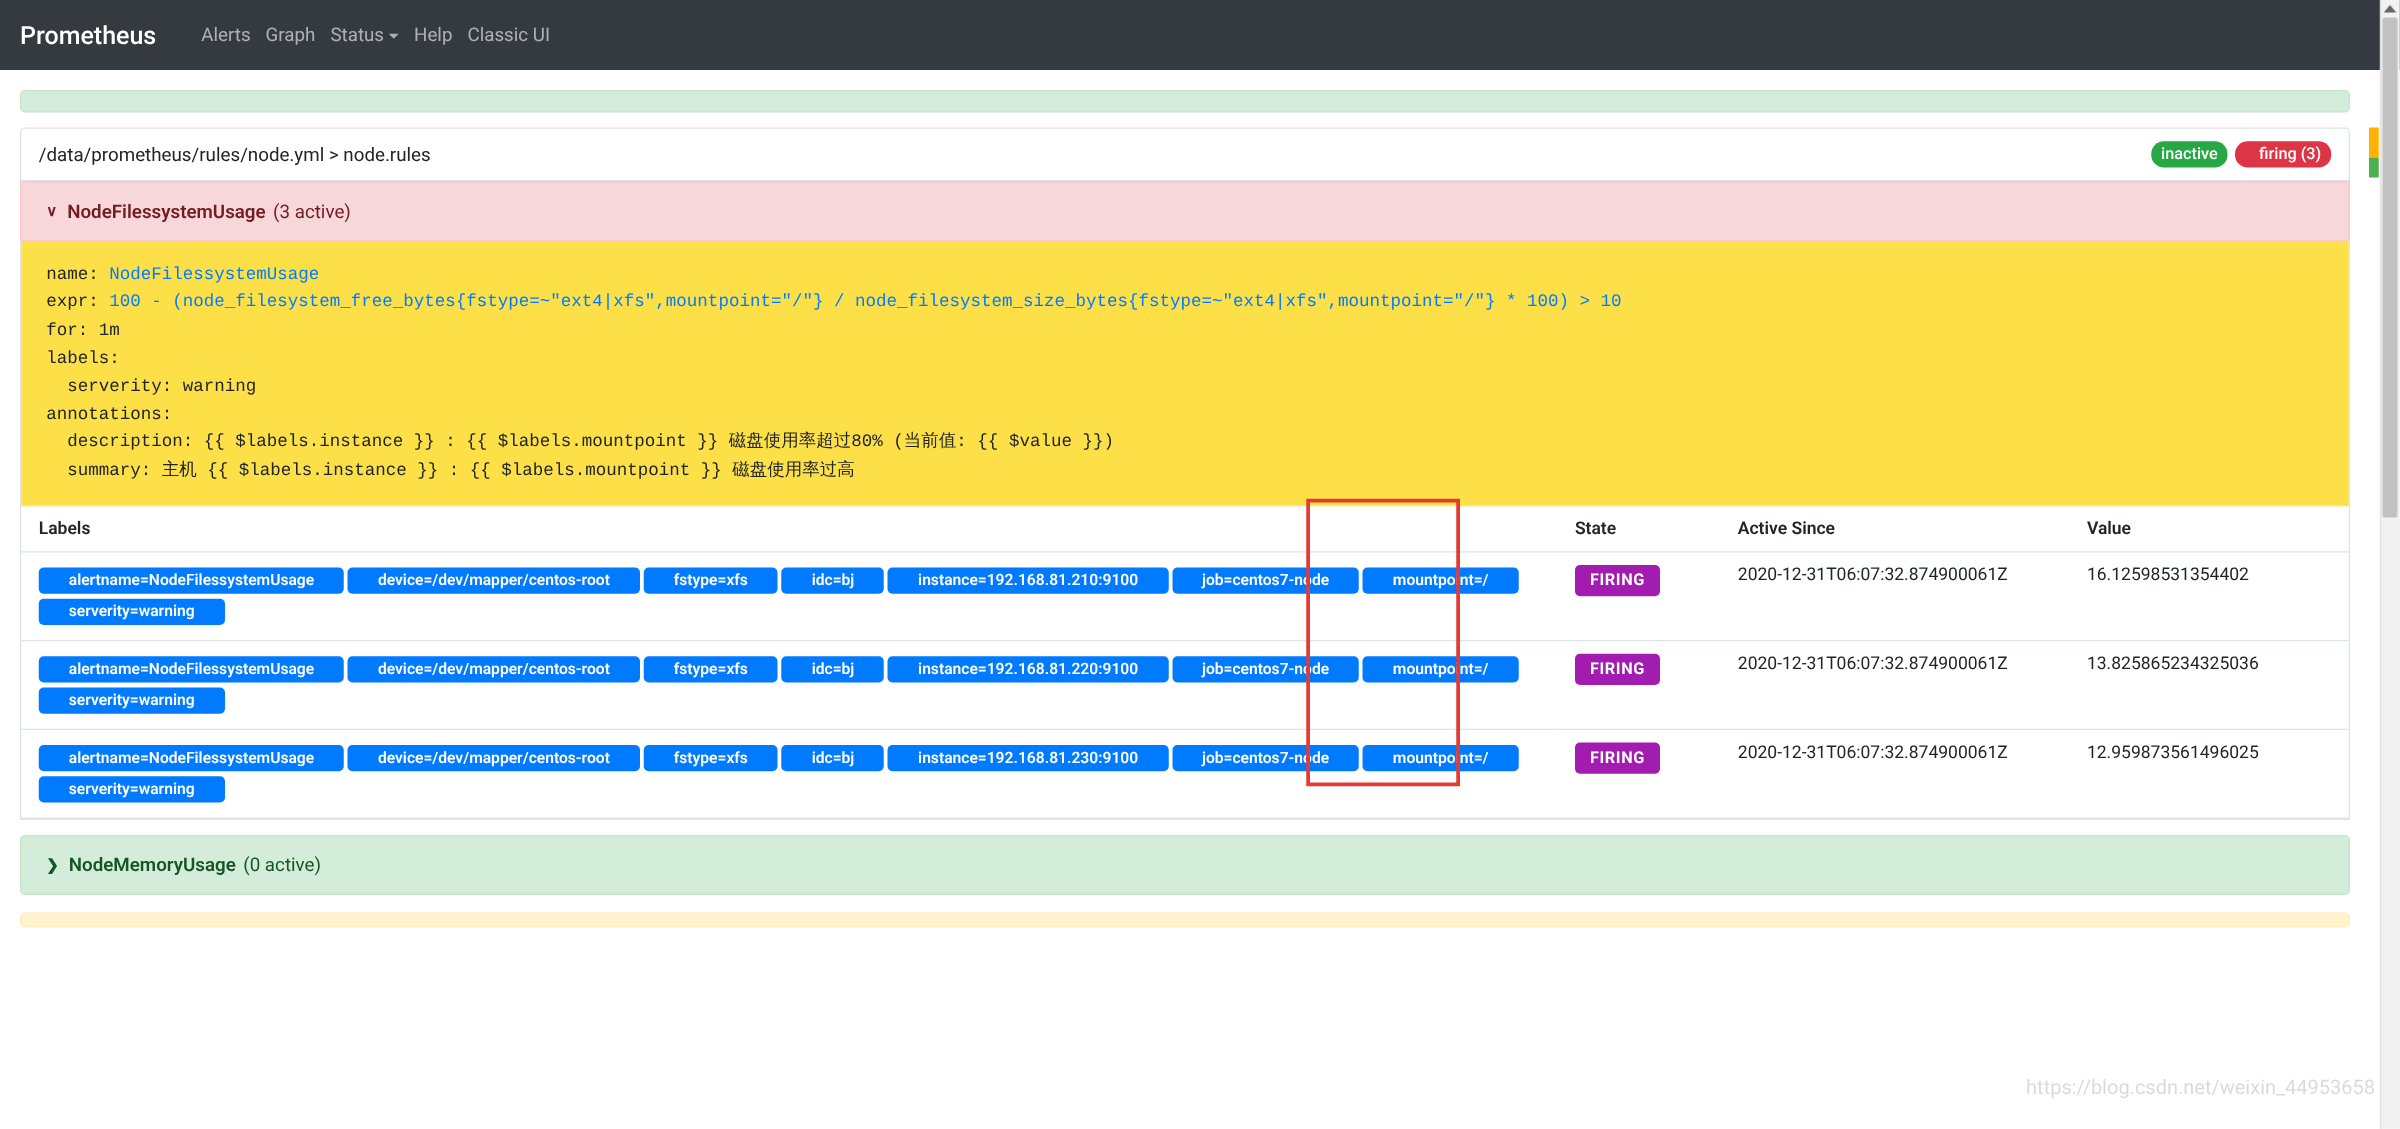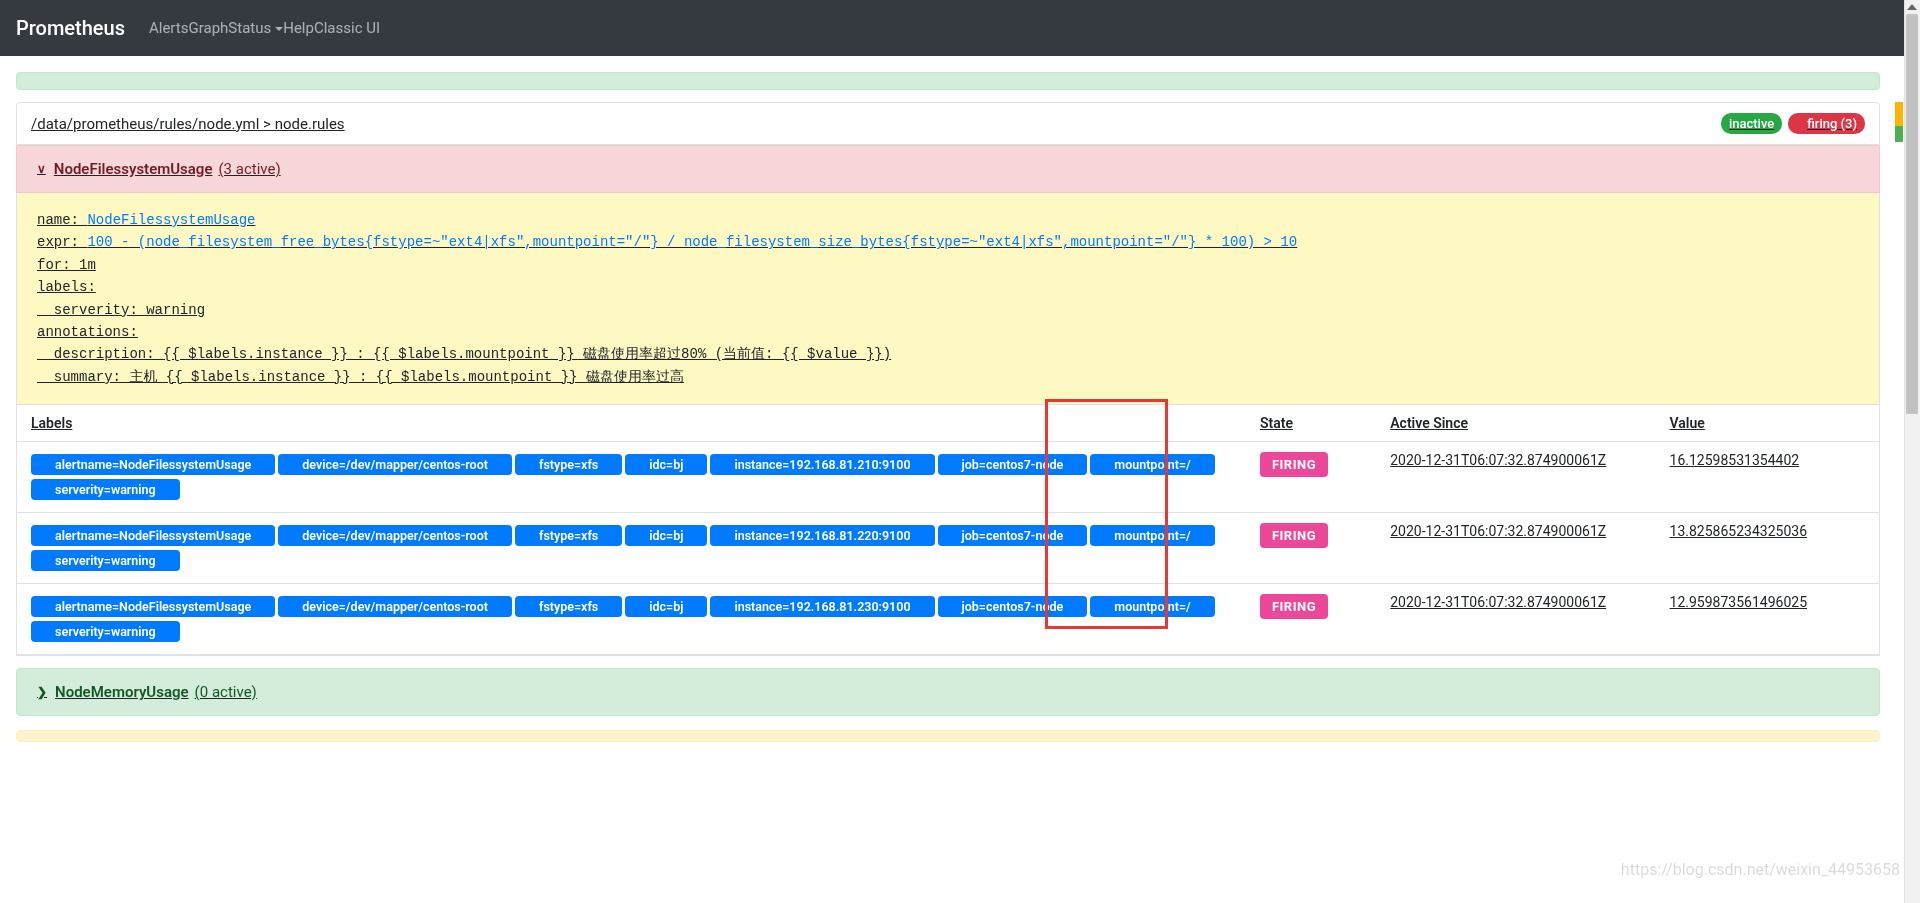--- a/index.html
+++ b/index.html
@@ -1,43 +1,43 @@
 <!DOCTYPE html>
 <html><head>
   <meta charset="utf-8">
   <style>
     * { margin: 0; padding: 0; box-sizing: border-box; }
     body { font-family: -apple-system, BlinkMacSystemFont, "Segoe UI", Roboto, "Helvetica Neue", Arial, sans-serif; background: #fff; color: #212529; font-size: 14px; }
-    .navbar { background: #343a40; padding: 0 16px; height: 56px; display: flex; align-items: center; }
+    .navbar { background: #343a40; padding: 0 16px; height: 56px; display: flex; align-items: center; gap: 12px; }
     .navbar-brand { color: #fff; font-size: 20px; font-weight: 500; margin-right: 24px; cursor: pointer; }
     .nav-link { color: rgba(255,255,255,0.6); margin: 0 0; cursor: pointer; font-size: 15px; }
     .nav-link.dd::after { content: ''; display: inline-block; margin-left: 4px; vertical-align: 2px; border-top: 4px solid; border-right: 4px solid transparent; border-left: 4px solid transparent; }
-    .content { padding: 16px; text-decoration: underline; }
+    .content { padding: 16px; }
     .alert-top { background: #d4edda; border: 1px solid #c3e6cb; border-radius: 4px; padding: 8px 14px; margin-bottom: 12px; height: 18px; }
     .path-bar { display: flex; align-items: center; justify-content: space-between; padding: 10px 14px; border: 1px solid #dee2e6; border-radius: 4px 4px 0 0; background: #fff; margin-bottom: 0; }
     .path-bar .path-text { font-size: 15px; color: #212529; }
     .badges { display: flex; gap: 6px; }
     .badge { padding: 3px 8px; border-radius: 10px; color: #fff; font-size: 13px; font-weight: 500; }
     .badge-inactive { background: #28a745; }
     .badge-firing { background: #dc3545; padding-left: 19px; }
     .rule-header { display: flex; align-items: center; padding: 14px 20px; border: 1px solid; border-top: 1px solid; font-size: 15px; cursor: pointer; border-radius: 0; }
     .rule-header.expanded { background: #f8d7da; border-color: #f5c6cb; color: #721c24; }
     .rule-header.collapsed { background: #d4edda; border-color: #c3e6cb; color: #155724; margin-top: 12px; border-radius: 4px; }
     .rule-header .rule-name { font-weight: 600; margin-left: 8px; }
     .rule-header .active-count { margin-left: 6px; font-weight: 400; }
     .chevron { display: inline-block; font-size: 12px; font-weight: bold; }
     .rule-body { border: 1px solid #dee2e6; border-top: 0; }
-    .yaml-block { background: #fef9c3; padding: 16px 20px; border-bottom: 1px solid #dee2e6; font-family: Consolas, "Courier New", monospace; font-size: 14px; line-height: 1.6; white-space: pre; color: #212529; }
+    .yaml-block { background: #fde047; padding: 16px 20px; border-bottom: 1px solid #dee2e6; font-family: Consolas, "Courier New", monospace; font-size: 14px; line-height: 1.6; white-space: pre; color: #212529; }
     .yaml-block .link { color: #007bff; cursor: pointer; }
     .yaml-block .key { color: #212529; }
     .alerts-table { width: 100%; border-collapse: collapse; }
     .alerts-table th { text-align: left; padding: 10px 14px; border-bottom: 1px solid #dee2e6; font-weight: 600; font-size: 14px; }
     .alerts-table td { padding: 10px 14px; border-bottom: 1px solid #dee2e6; vertical-align: top; font-size: 14px; }
     .label-tag { display: inline-block; background: #007bff; color: #fff; padding: 3px 24px; border-radius: 4px; margin: 2px 3px 2px 0; font-size: 12.5px; font-weight: 600; }
-    .state-badge { display: inline-block; background: #ec4899; color: #fff; padding: 5px 12px; border-radius: 4px; font-weight: 700; font-size: 13px; letter-spacing: 0.5px; }
+    .state-badge { display: inline-block; background: #a21caf; color: #fff; padding: 5px 12px; border-radius: 4px; font-weight: 700; font-size: 13px; letter-spacing: 0.5px; }
     .highlight-box { position: absolute; border: 3px solid #e43935; pointer-events: none; }
     .after-collapsed { background: #fff3cd; border: 1px solid #ffeeba; border-radius: 4px; height: 12px; margin-top: 14px; }
     .scroll-tri { position: fixed; right: 3px; top: 4px; width: 0; height: 0; border-left: 5px solid transparent; border-right: 5px solid transparent; border-bottom: 6px solid #666; }
     .scroll-track { position: fixed; right: 0; top: 0; width: 16px; height: 100%; background: #f1f1f1; border-left: 1px solid #e0e0e0; }
     .scroll-thumb { position: absolute; right: 2px; top: 14px; width: 12px; height: 400px; background: #c1c1c1; border-radius: 2px; }
     .table-wrap { position: relative; }
     .watermark { position: fixed; right: 20px; bottom: 24px; font-size: 16px; color: rgba(0,0,0,0.15); }
     .sidestrip { position: fixed; right: 17px; top: 102px; width: 8px; height: 24px; background: #ffb300; }
     .sidestrip2 { position: fixed; right: 17px; top: 126px; width: 8px; height: 16px; background: #4caf50; }
   </style>

